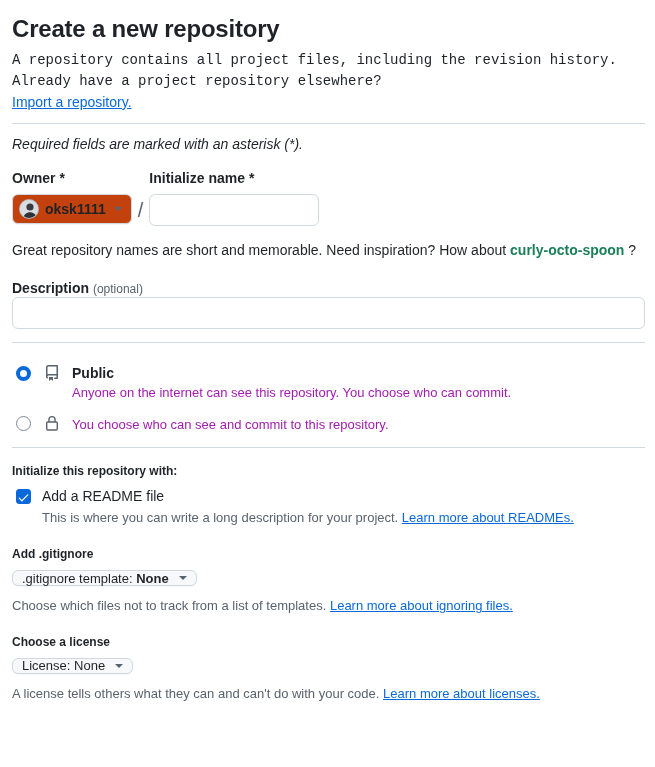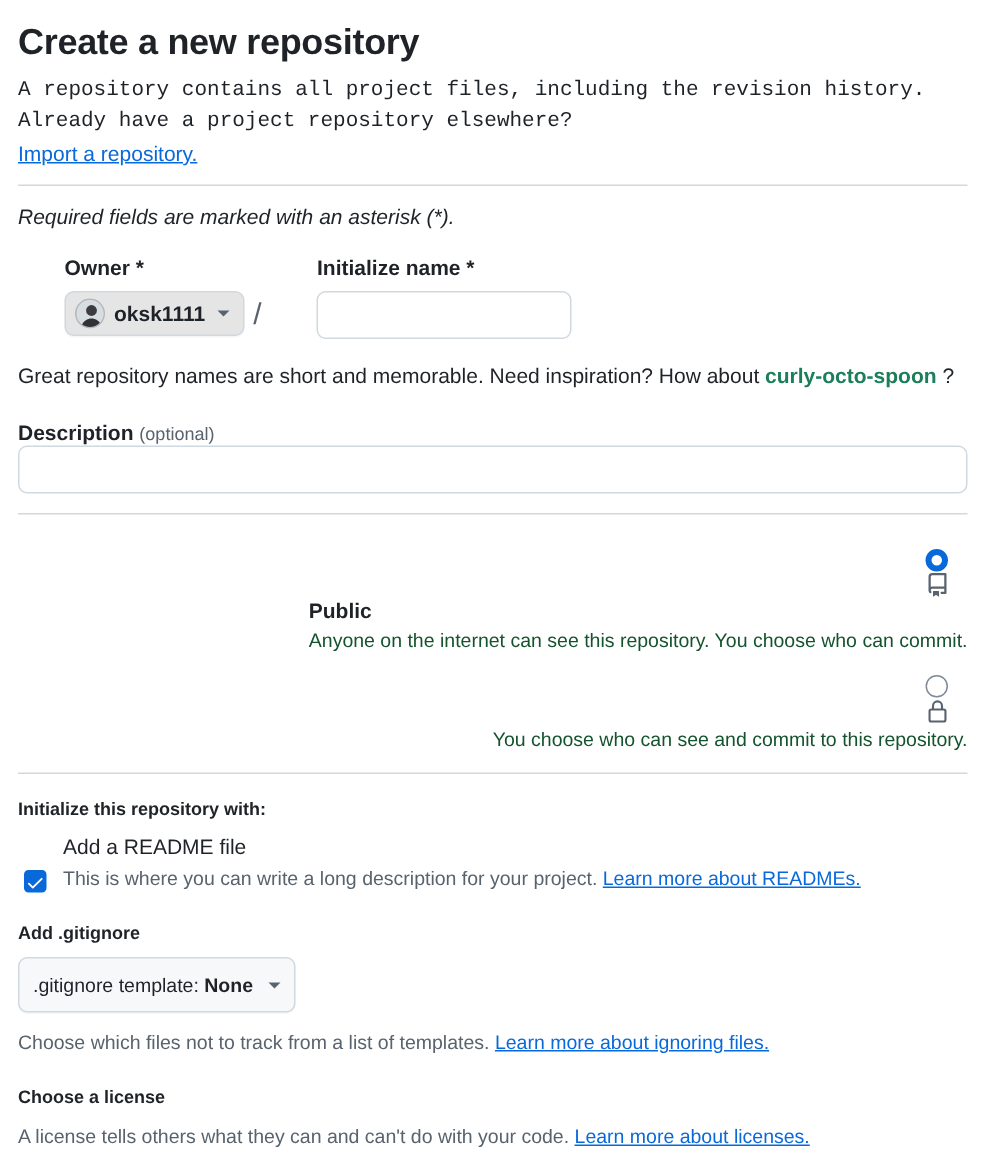--- a/index.html
+++ b/index.html
@@ -60,21 +60,21 @@
     font-size: 14px;
     color: #1f2328;
     margin: 12px 0 0 0;
   }
   
   .name-row {
     display: flex;
     align-items: flex-start;
     margin-top: 18px;
   }
-  .field-block { display: flex; flex-direction: column; margin-left: 31px; }
+  .field-block { display: flex; flex-direction: column; }
   .field-label {
     font-size: 14px;
     font-weight: 600;
     color: #1f2328;
     margin-bottom: 7px;
     line-height: 1.2;
   }
   .field-label .optional {
     font-weight: 400;
     font-size: 12px;
@@ -82,21 +82,21 @@
     margin-top: 24px;
   }
   .owner-select {
     display: inline-flex;
     align-items: center;
     gap: 6px;
     height: 30px;
     padding: 0 9px 0 6px;
     border: 1px solid #d1d9e0;
     border-radius: 6px;
-    background: #e5e5e5;
+    background: #c2410c;
     cursor: pointer;
     font-size: 14px;
     font-weight: 600;
     color: #1f2328;
     box-shadow: 0 1px 0 rgba(31,35,40,0.04);
   }
   .avatar {
     width: 20px; height: 20px;
     border-radius: 50%;
     overflow: hidden;
@@ -144,24 +144,23 @@
     font-weight: 600;
     cursor: pointer;
   }
   
   .desc-block { margin-top: 19px; }
   #description-input { width: 633px; display: block; }
   
   .vis-group { margin-top: 21px; }
   .vis-row {
     display: flex;
-    align-items: flex-end;
+    align-items: flex-start;
     margin-bottom: 12px;
     cursor: pointer;
-    flex-direction: column;
   }
   .vis-row:last-child { margin-bottom: 0; }
   .radio {
     width: 15px; height: 15px;
     border-radius: 50%;
     border: 1px solid #818b98;
     background: #fff;
     margin: 2px 13px 0 4px;
     flex: 0 0 auto;
     position: relative;
@@ -180,34 +179,34 @@
   }
   .vis-text { line-height: 1.35; }
   .vis-title {
     font-size: 14px;
     font-weight: 600;
     color: #1f2328;
     display: block;
   }
   .vis-desc {
     font-size: 13px;
-    color: #14532d;
+    color: #a21caf;
     display: block;
     margin-top: 2px;
   }
   
   .section-title {
     font-size: 12px;
     font-weight: 600;
     color: #1f2328;
     margin-top: 0;
   }
   .check-row {
     display: flex;
-    align-items: flex-end;
+    align-items: flex-start;
     margin-top: 9px;
   }
   .checkbox {
     width: 15px; height: 15px;
     border-radius: 3px;
     background: #0969da;
     border: 1px solid #0969da;
     margin: 2px 11px 0 4px;
     flex: 0 0 auto;
     position: relative;
@@ -220,21 +219,21 @@
     font-size: 13px;
     color: #59636e;
     display: block;
     margin-top: 4px;
   }
   
   .dd-button {
     display: inline-flex;
     align-items: center;
     gap: 8px;
-    height: 37px;
+    height: 16px;
     padding: 0 9px;
     border: 1px solid #d1d9e0;
     border-radius: 6px;
     background: #f6f8fa;
     font-size: 13px;
     color: #1f2328;
     cursor: pointer;
     margin-top: 9px;
     box-shadow: 0 1px 0 rgba(31,35,40,0.04);
   }
@@ -360,20 +359,24 @@
       <span class="caret"></span>
     </div>
     <div class="note">
       <span>Choose which files not to track from a list of templates. </span><a class="link">Learn more about ignoring files.</a>
     </div>
   </div>
 
   
   <div style="margin-top:19px;">
     <div class="section-title">Choose a license</div>
+    <div class="dd-button">
+      <span><span>License: </span><span>None</span></span>
+      <span class="caret"></span>
+    </div>
     <div class="note">
       <span>A license tells others what they can and can't do with your code. </span><a class="link">Learn more about licenses.</a>
     </div>
   </div>
 
   
   
 
   
 

